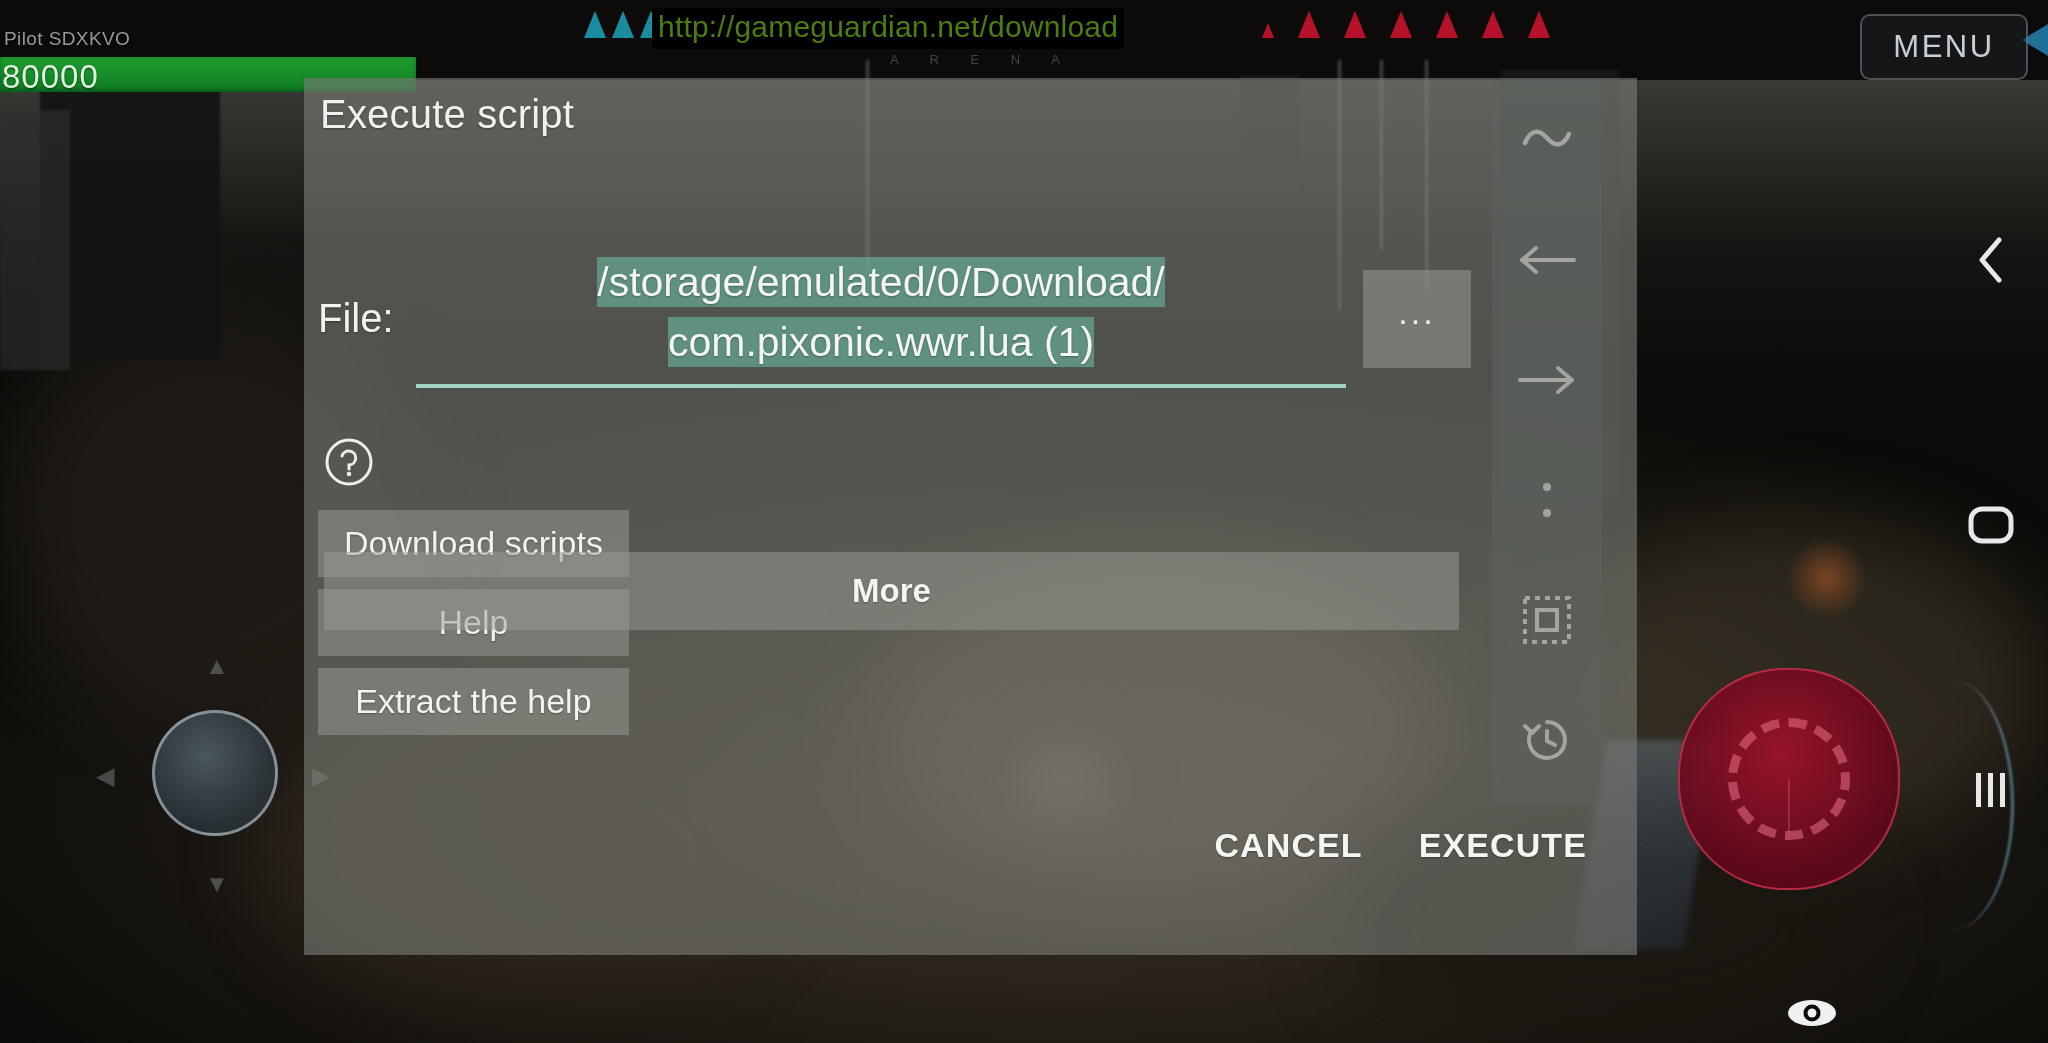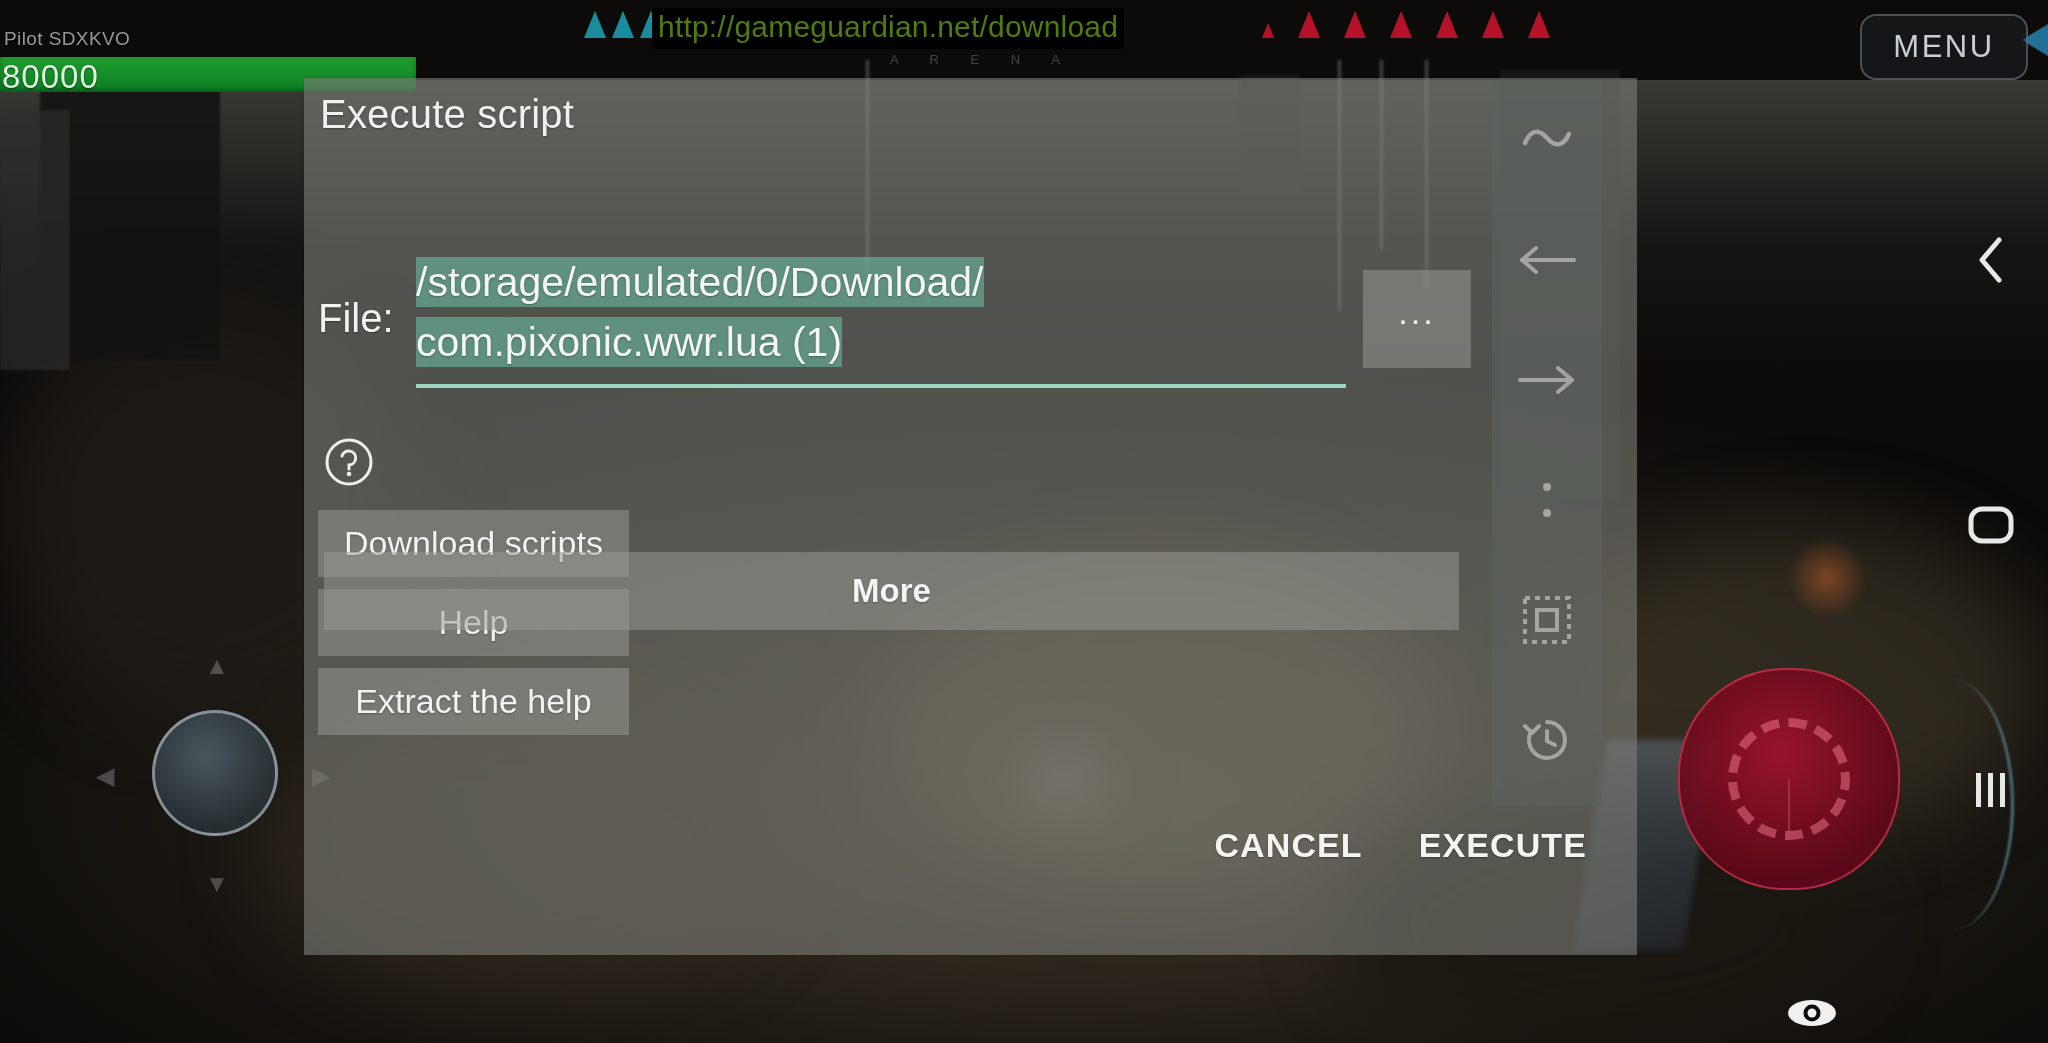--- a/index.html
+++ b/index.html
@@ -123,21 +123,21 @@
     position: absolute; left: 890px; top: 52px;
     color: rgba(190,192,188,0.30);
     font-size: 13px; letter-spacing: 14px;
     z-index: 1;
   }
 
   .menu-btn {
     position: absolute; right: 20px; top: 14px;
     width: 164px; height: 62px;
     border: 2px solid rgba(150,155,160,0.45);
-    border-radius: 16px;
+    border-radius: 10px;
     background: rgba(28,32,36,0.55);
     color: #c9ced3;
     font-size: 31px; letter-spacing: 2.5px;
     display: flex; align-items: center; justify-content: center;
     z-index: 40;
   }
   .menu-flag {
     position: absolute; right: 0px; top: 24px;
     width: 0; height: 0;
     border-top: 16px solid transparent;
@@ -242,21 +242,21 @@
     position: absolute; left: 0px; top: 170px;
     width: 1160px; height: 140px;
   }
   .file-label {
     position: absolute; left: 14px; top: 48px;
     color: #f2f3f0; font-size: 40px;
     text-shadow: 0 1px 2px rgba(0,0,0,.35);
   }
   .file-input-wrap {
     position: absolute; left: 112px; top: 0px;
-    width: 930px; height: 140px;
+    width: 930px; height: 140px; text-align: center;
   }
   .file-underline {
     position: absolute; left: 0; bottom: 0;
     width: 930px; height: 4px;
     background: #9fd3c2;
   }
   .file-text {
     position: absolute; left: 0; top: 4px;
     width: 930px;
     font-size: 41px; line-height: 60px;

